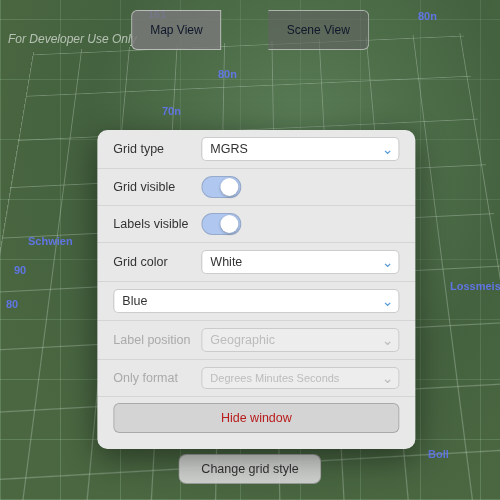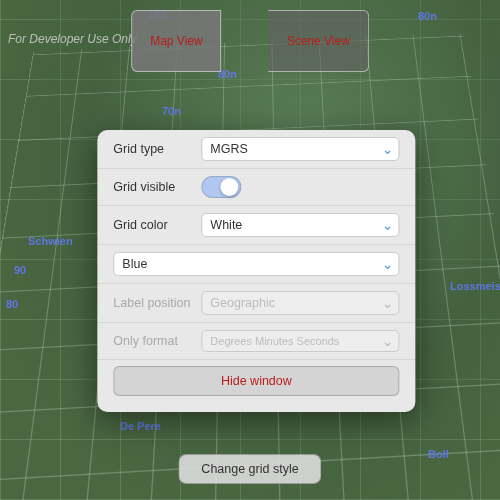--- a/index.html
+++ b/index.html
@@ -51,25 +51,25 @@
       position: absolute;
       top: 10px;
       left: 50%;
       transform: translateX(-50%);
       display: flex;
       gap: 0;
       z-index: 10;
     }
 
     .top-btn {
-      padding: 23px 18px;
+      padding: 12px 18px;
       font-size: 12px;
       border: 1px solid rgba(255,255,255,0.5);
       cursor: pointer;
-      color: #b91c1c;
+      color: #0f172a;
       background: rgba(80,80,80,0.75);
       text-align: right;
     }
 
     .top-btn:first-child {
       border-radius: 6px 0 0 6px;
     }
 
     .top-btn:last-child {
       border-radius: 0 6px 6px 0;
@@ -285,20 +285,26 @@
     </div>
   </div>
 
   <div class="dialog-row">
     <span class="row-label">Grid visible</span>
     <div class="row-control">
       <div class="toggle on"></div>
     </div>
   </div>
 
+  <div class="dialog-row">
+    <span class="row-label">Labels visible</span>
+    <div class="row-control">
+      <div class="toggle on"></div>
+    </div>
+  </div>
 
   <div class="dialog-row">
     <span class="row-label">Grid color</span>
     <div class="row-control select-wrap">
       <select class="select-box">
         <option>White</option>
       </select>
       <span class="select-arrow">⌄</span>
     </div>
   </div>

